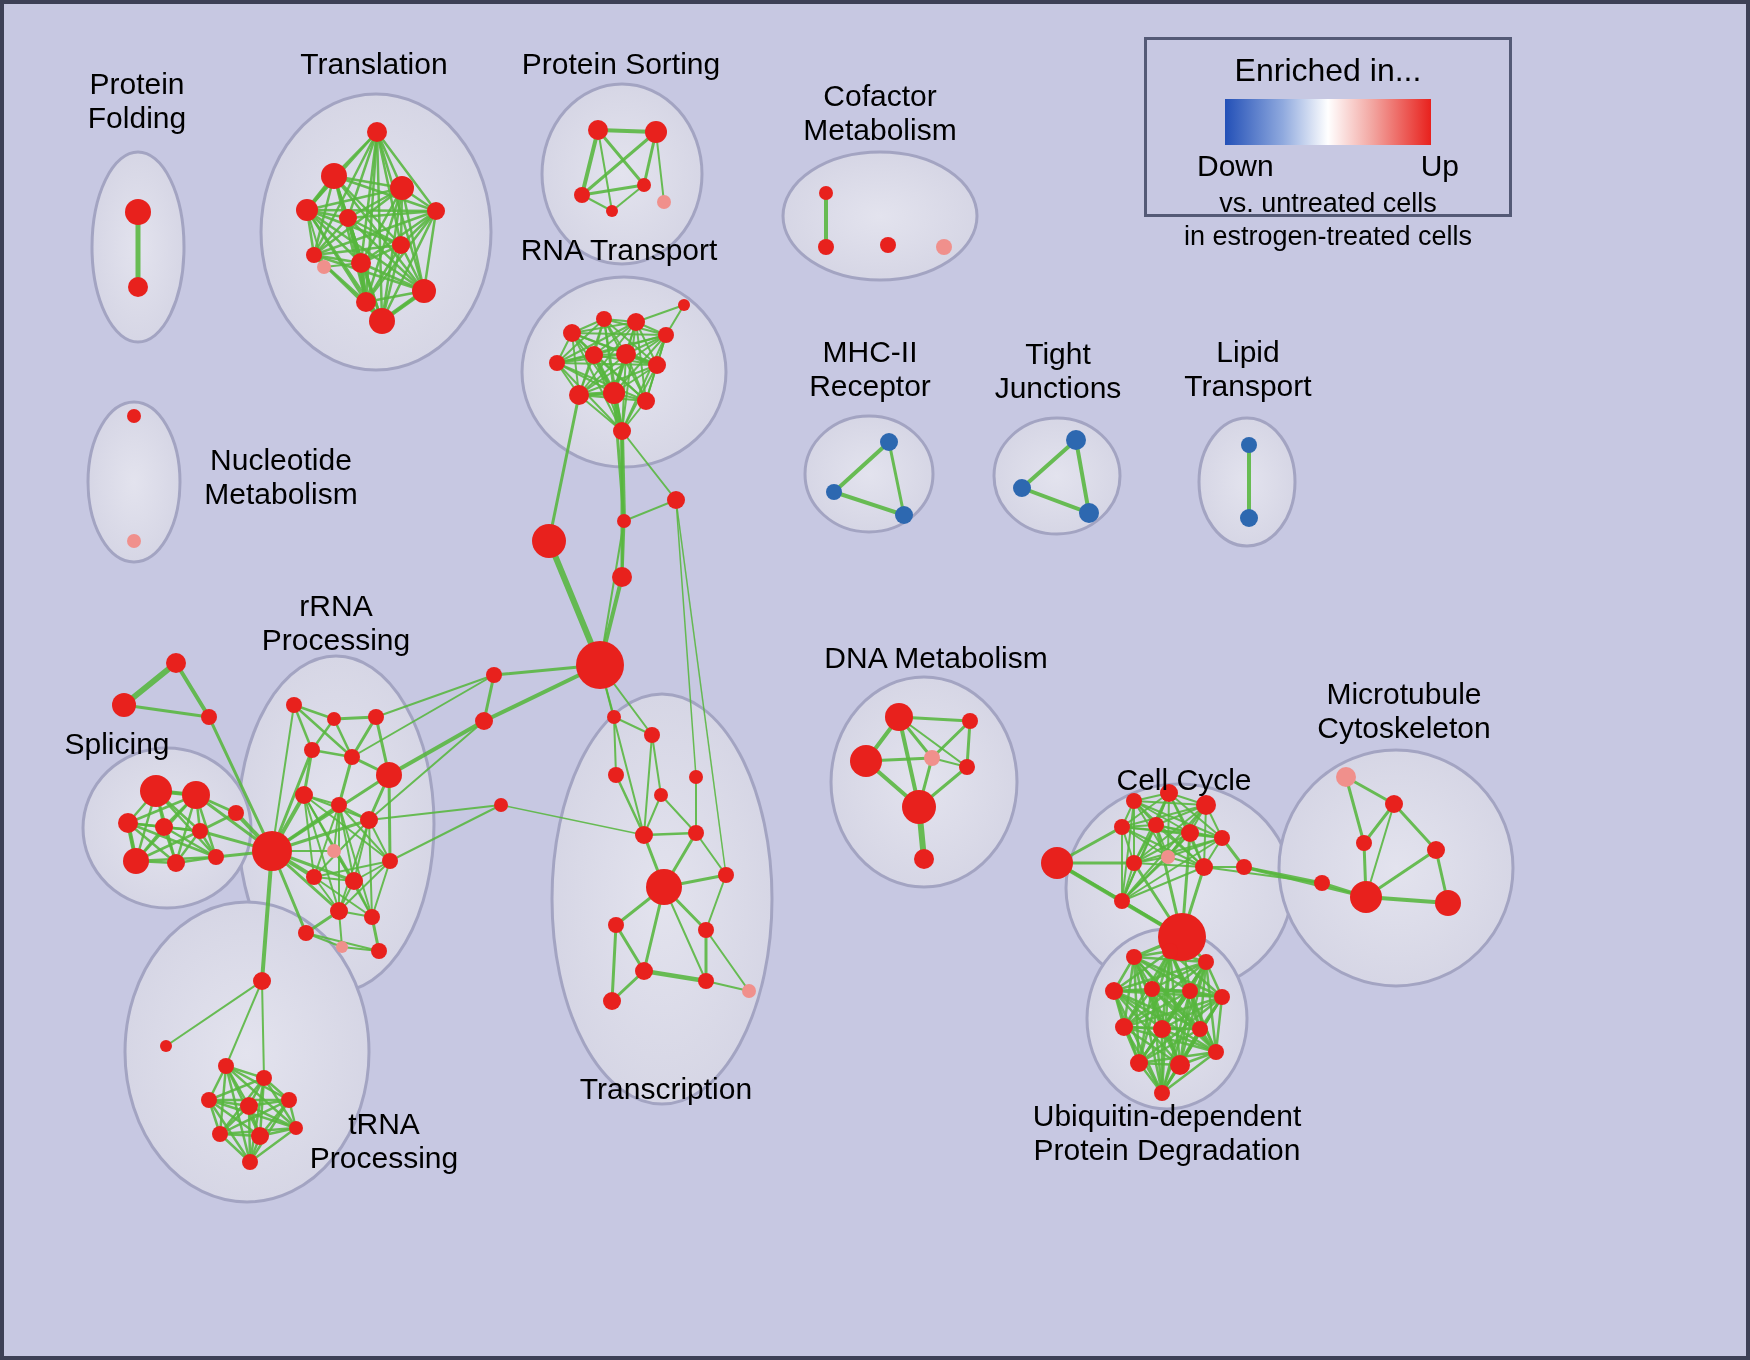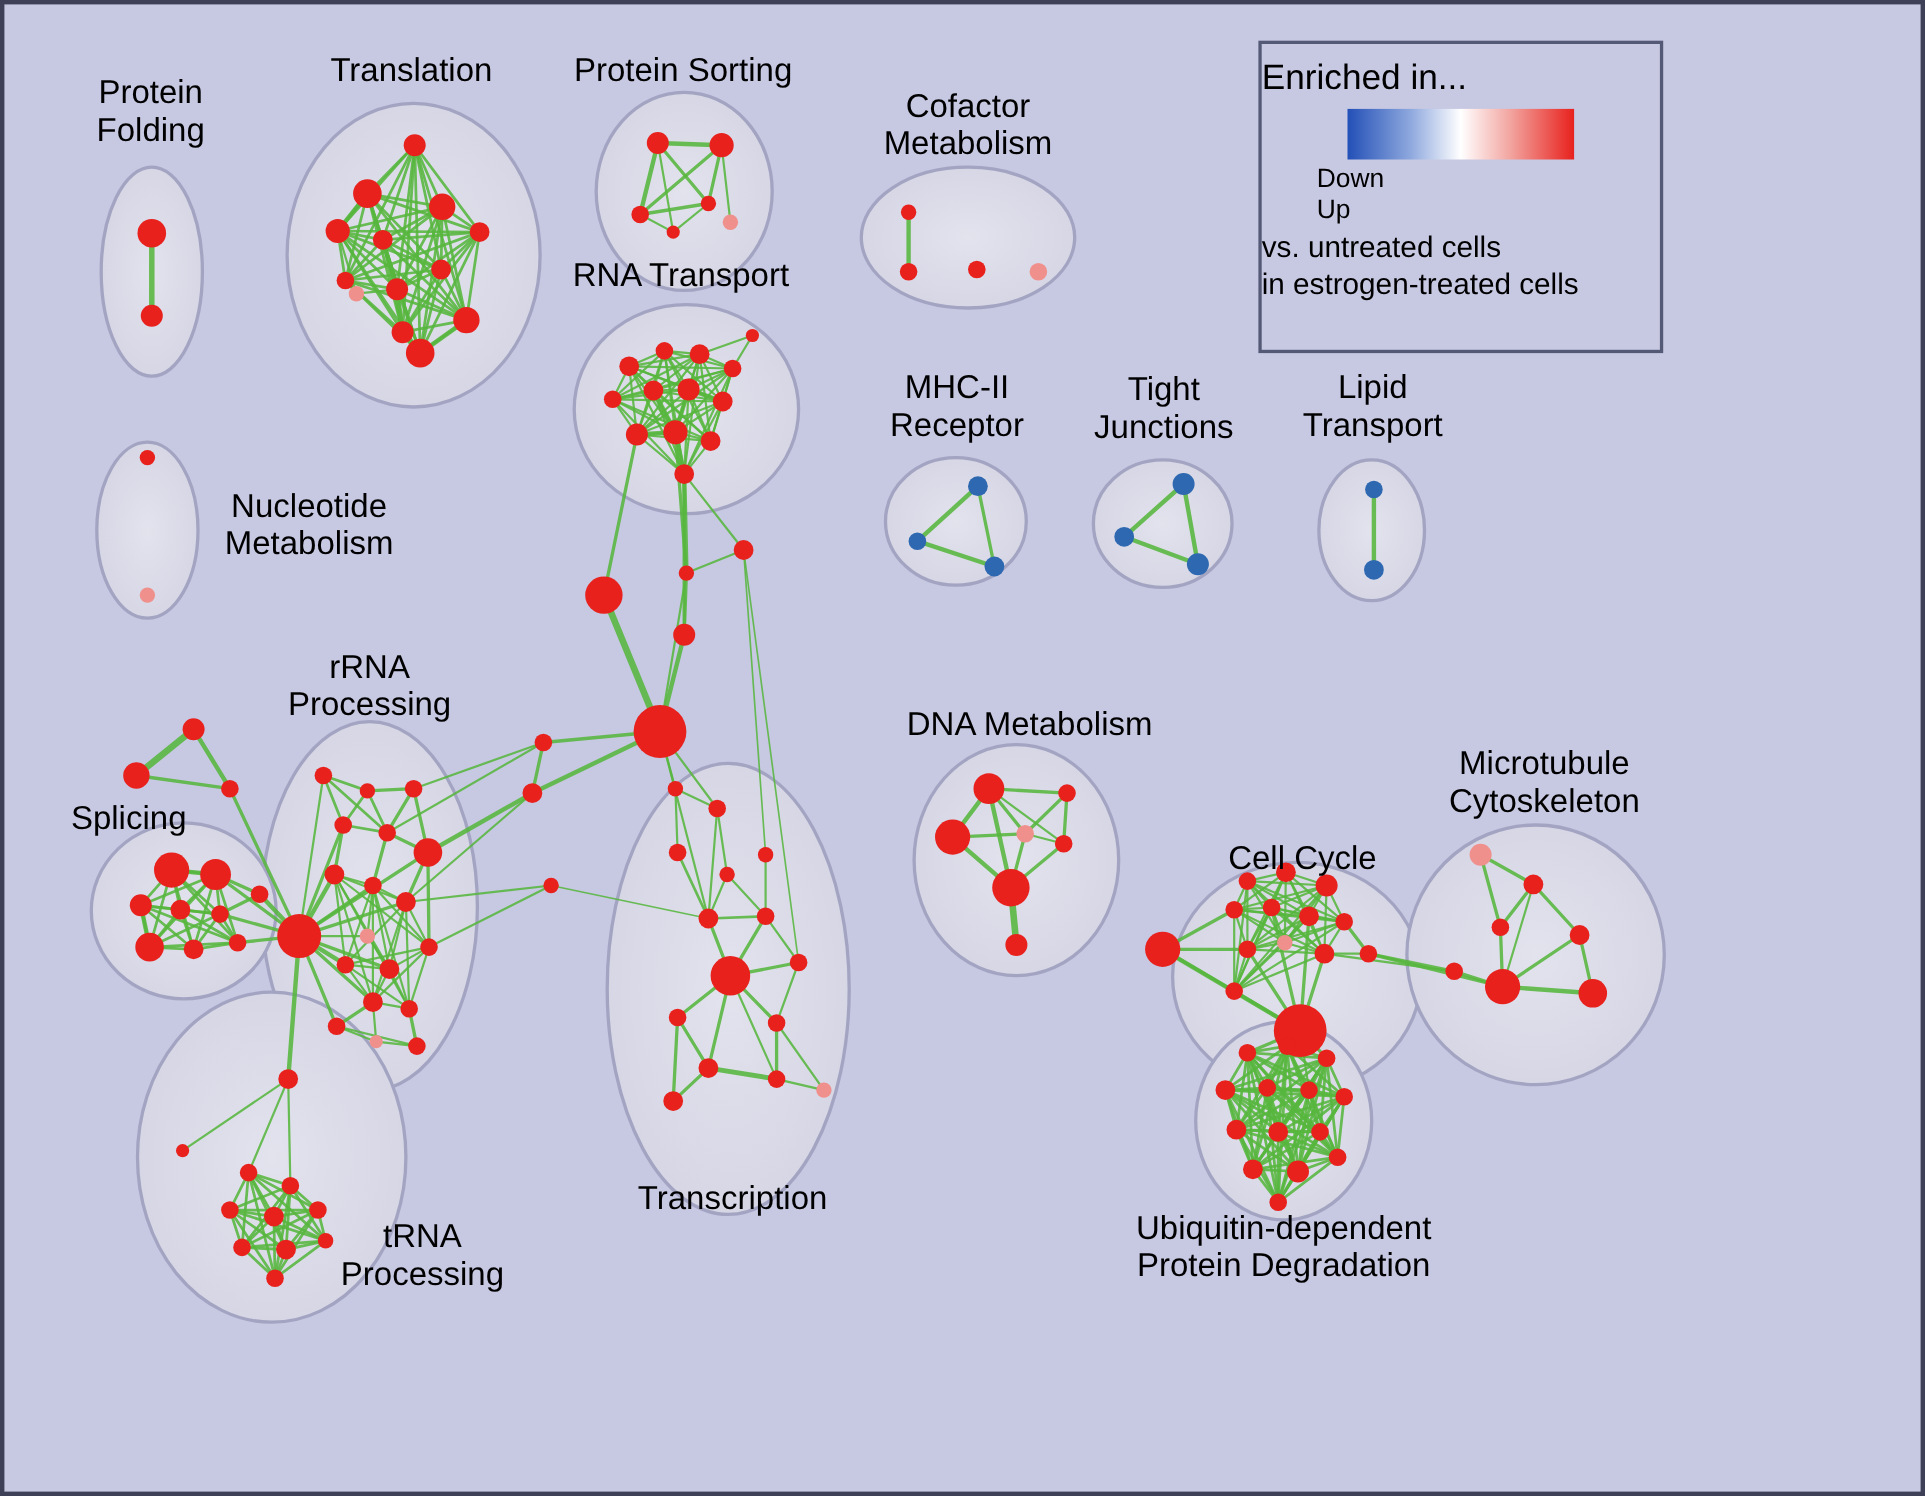--- a/index.html
+++ b/index.html
@@ -1,24 +1,24 @@
 <!DOCTYPE html>
 <html><head>
 <meta charset="utf-8">
 <style>
   * { margin:0; padding:0; box-sizing:border-box; }
   html,body { width:1750px; height:1360px; }
   body { font-family:"Liberation Sans","DejaVu Sans",sans-serif; background:#aeb0cc; }
   .figure { position:relative; width:1750px; height:1360px; background:#c7c8e2; border:4px solid #3d4056; overflow:hidden; }
   .figure > svg { position:absolute; left:0; top:0; }
-  .legend { position:absolute; left:1140px; top:33px; width:368px; height:284px;
-            border:3px solid #545a76; color:#000; }
+  .legend { position:absolute; left:1140px; top:33px; width:368px; height:180px;
+            border:3px solid #545a76; text-align:center; color:#000; }
   .legend-title { margin-top:12px; font-size:32px; }
   .legend-gradient { margin:10px auto 0; width:206px; height:46px; }
-  .legend-scale { display:flex; justify-content:space-between; width:262px; margin:4px auto 0; font-size:24px;flex-direction:column; }
+  .legend-scale { display:flex; justify-content:space-between; width:262px; margin:4px auto 0; font-size:30px; }
   .legend-caption { margin-top:4px; font-size:27px; line-height:1.22; }
 </style>
 </head>
 <body>
 
 <div class="figure">
   <svg id="network" width="1750" height="1360" viewBox="0 0 1750 1360">
       <defs>
         <radialGradient id="cfill">
           <stop offset="0%" stop-color="#e3e3ee"></stop>

